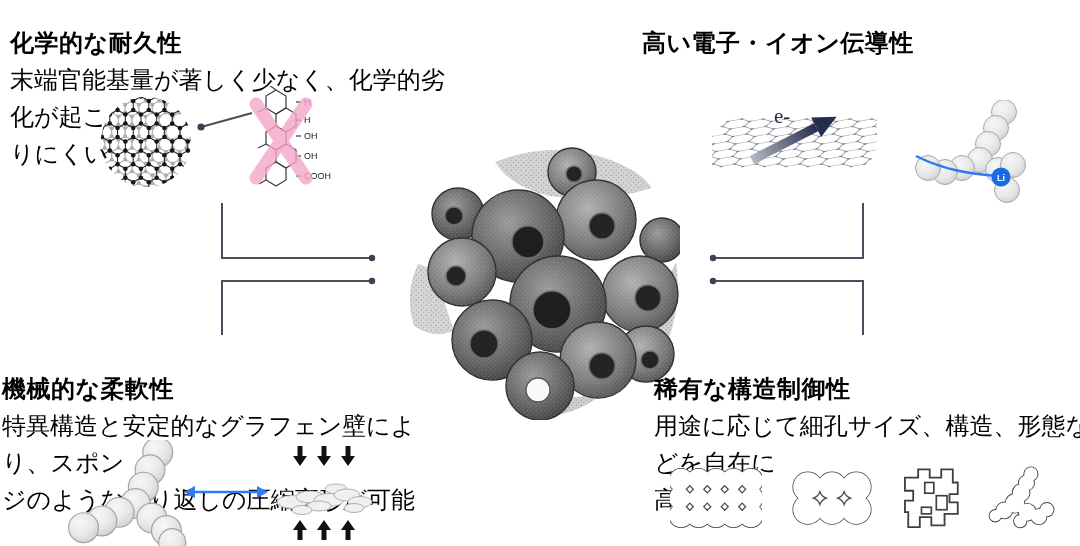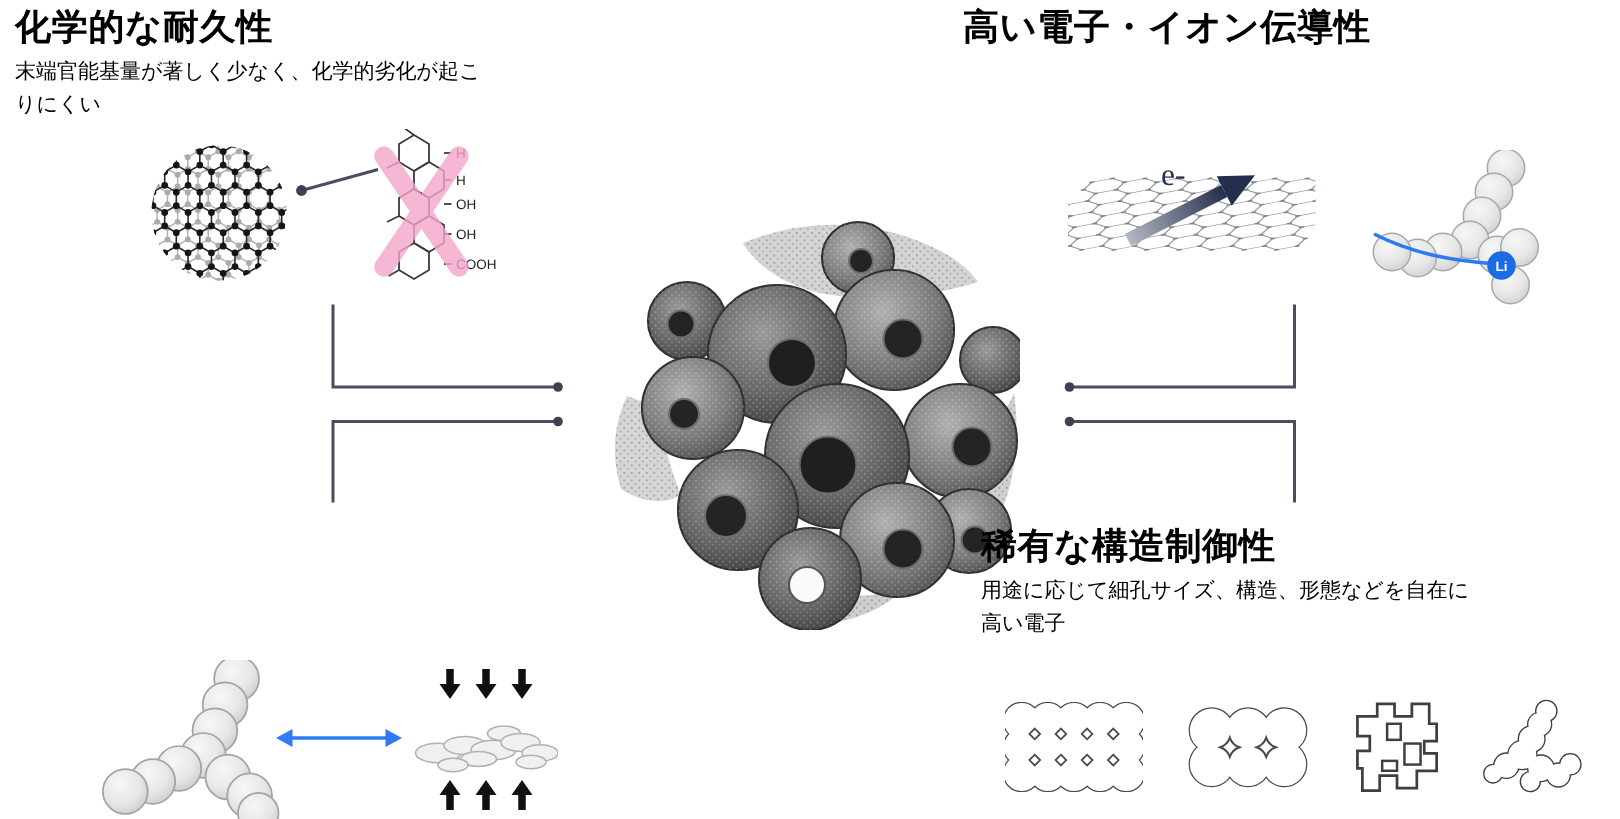--- a/index.html
+++ b/index.html
@@ -1,21 +1,21 @@
 <!DOCTYPE html>
 <html><head>
 <meta charset="utf-8">
 <style>
   html,body{margin:0;padding:0;background:#fff;}
   .canvas{position:relative;width:1080px;height:546px;background:#ffffff;overflow:hidden;
           font-family:"Liberation Serif","DejaVu Serif",serif;color:#000;}
   .abs{position:absolute;}
-  .tblock{position:absolute;}
+  .tblock{position:absolute;margin-top:24px;}
   .title{font-size:24px;font-weight:bold;line-height:1.25;letter-spacing:.5px;}
-  .body{font-size:14px;line-height:1.54;white-space:pre-line;margin-top:4px;font-family:Liberation Serif, serif;}
+  .body{font-size:24px;line-height:1.54;white-space:pre-line;margin-top:4px;font-family:Liberation Serif, serif;}
   svg{display:block;}
   .overlay{position:absolute;left:0;top:0;pointer-events:none;}
 </style>
 </head>
 <body>
 
 <div class="canvas">
 
   <svg class="overlay" width="1080" height="546">
     <g stroke="#4a4d5e" stroke-width="2" fill="none">
@@ -681,20 +681,25 @@
           <circle cx="202" cy="222" r="13" fill="#242424" stroke="#6e6e6e"></circle>
         </g>
       <g>
           <circle cx="140" cy="242" r="34" fill="url(#gs1)"></circle>
           <circle cx="140" cy="242" r="34" fill="url(#pw)" stroke="none"></circle>
           <circle cx="138" cy="246" r="12" fill="#fafafa" stroke="#555555"></circle>
         </g>
     </g>
   </svg>
 
+  <div class="tblock" style="left:2px;top:350px;width:452px;">
+    <div class="title">機械的な柔軟性</div>
+    <div class="body">特異構造と安定的なグラフェン壁により、スポン
+ジのような繰り返しの圧縮変形が可能</div>
+  </div>
 
   <svg class="abs" style="left:62px;top:440px;" width="125" height="106" viewBox="0 0 125 110">
     <defs>
       <radialGradient id="cgB" cx="38%" cy="32%" r="75%">
         <stop offset="0" stop-color="#f7f7f7"></stop>
           <stop offset=".6" stop-color="#e7e7e7"></stop>
           <stop offset="1" stop-color="#cccccc"></stop>
       </radialGradient>
     </defs>
     <g fill="url(#cgB)" stroke="#a3a3a3" stroke-width="1.2">

